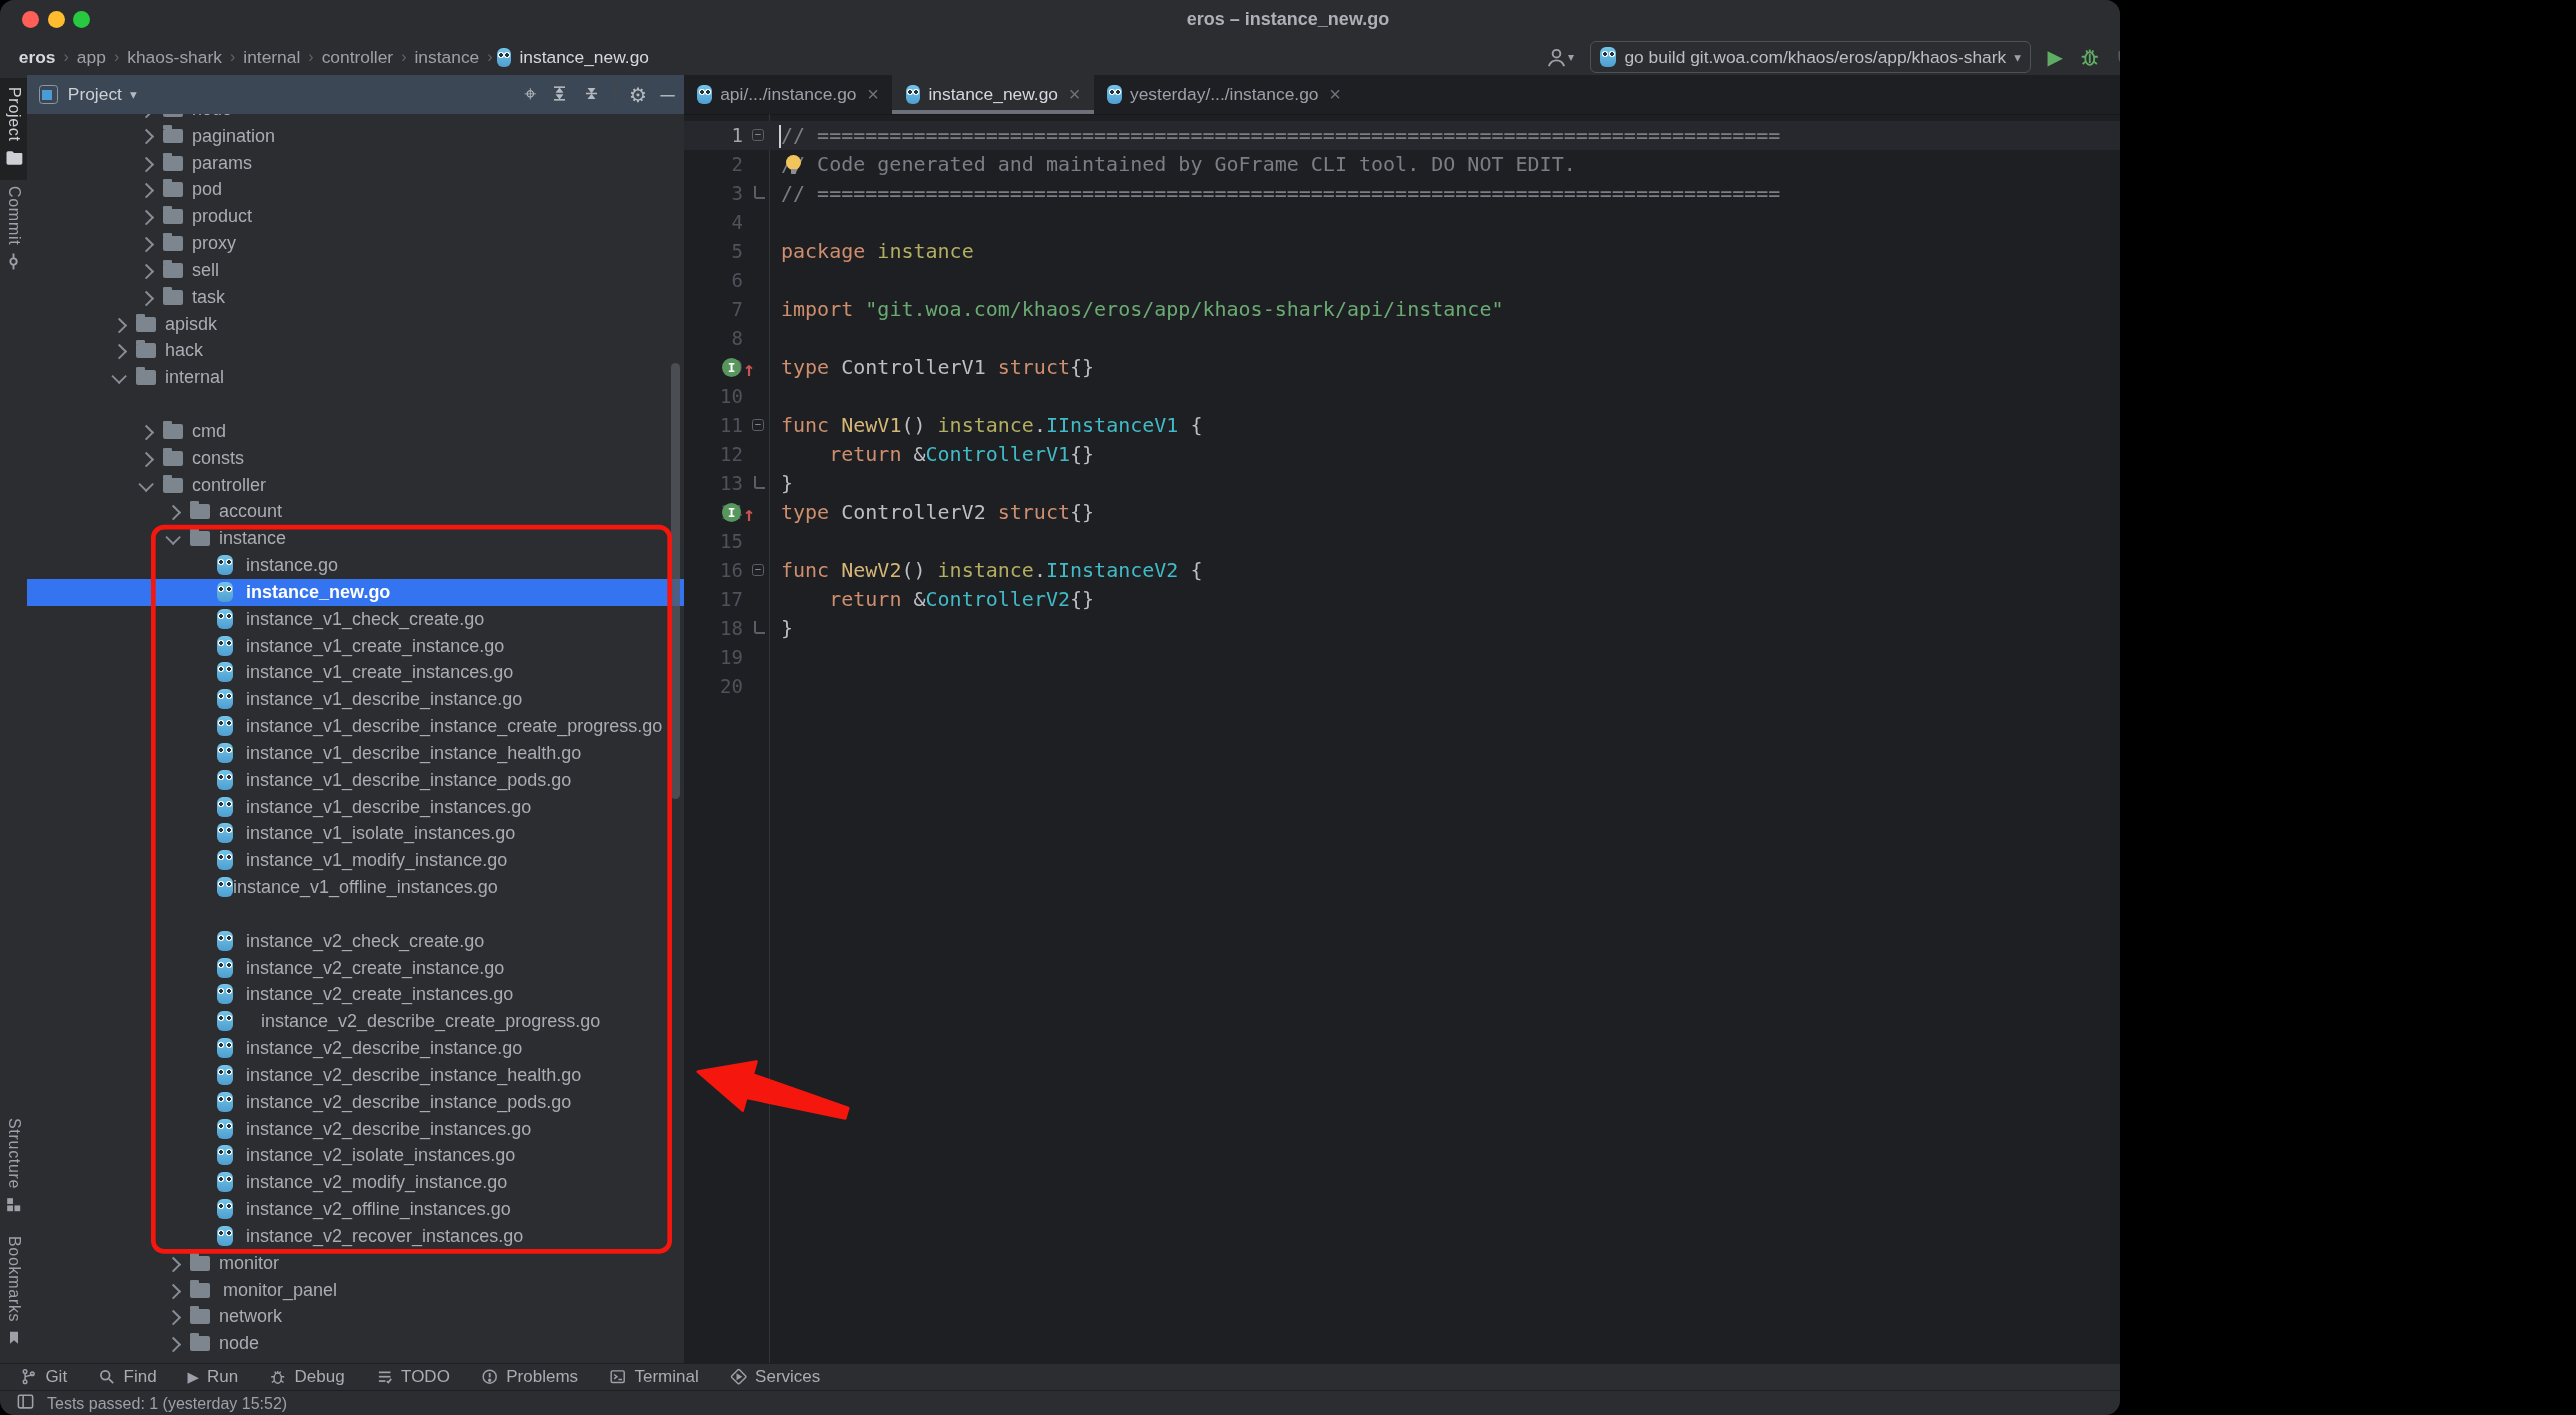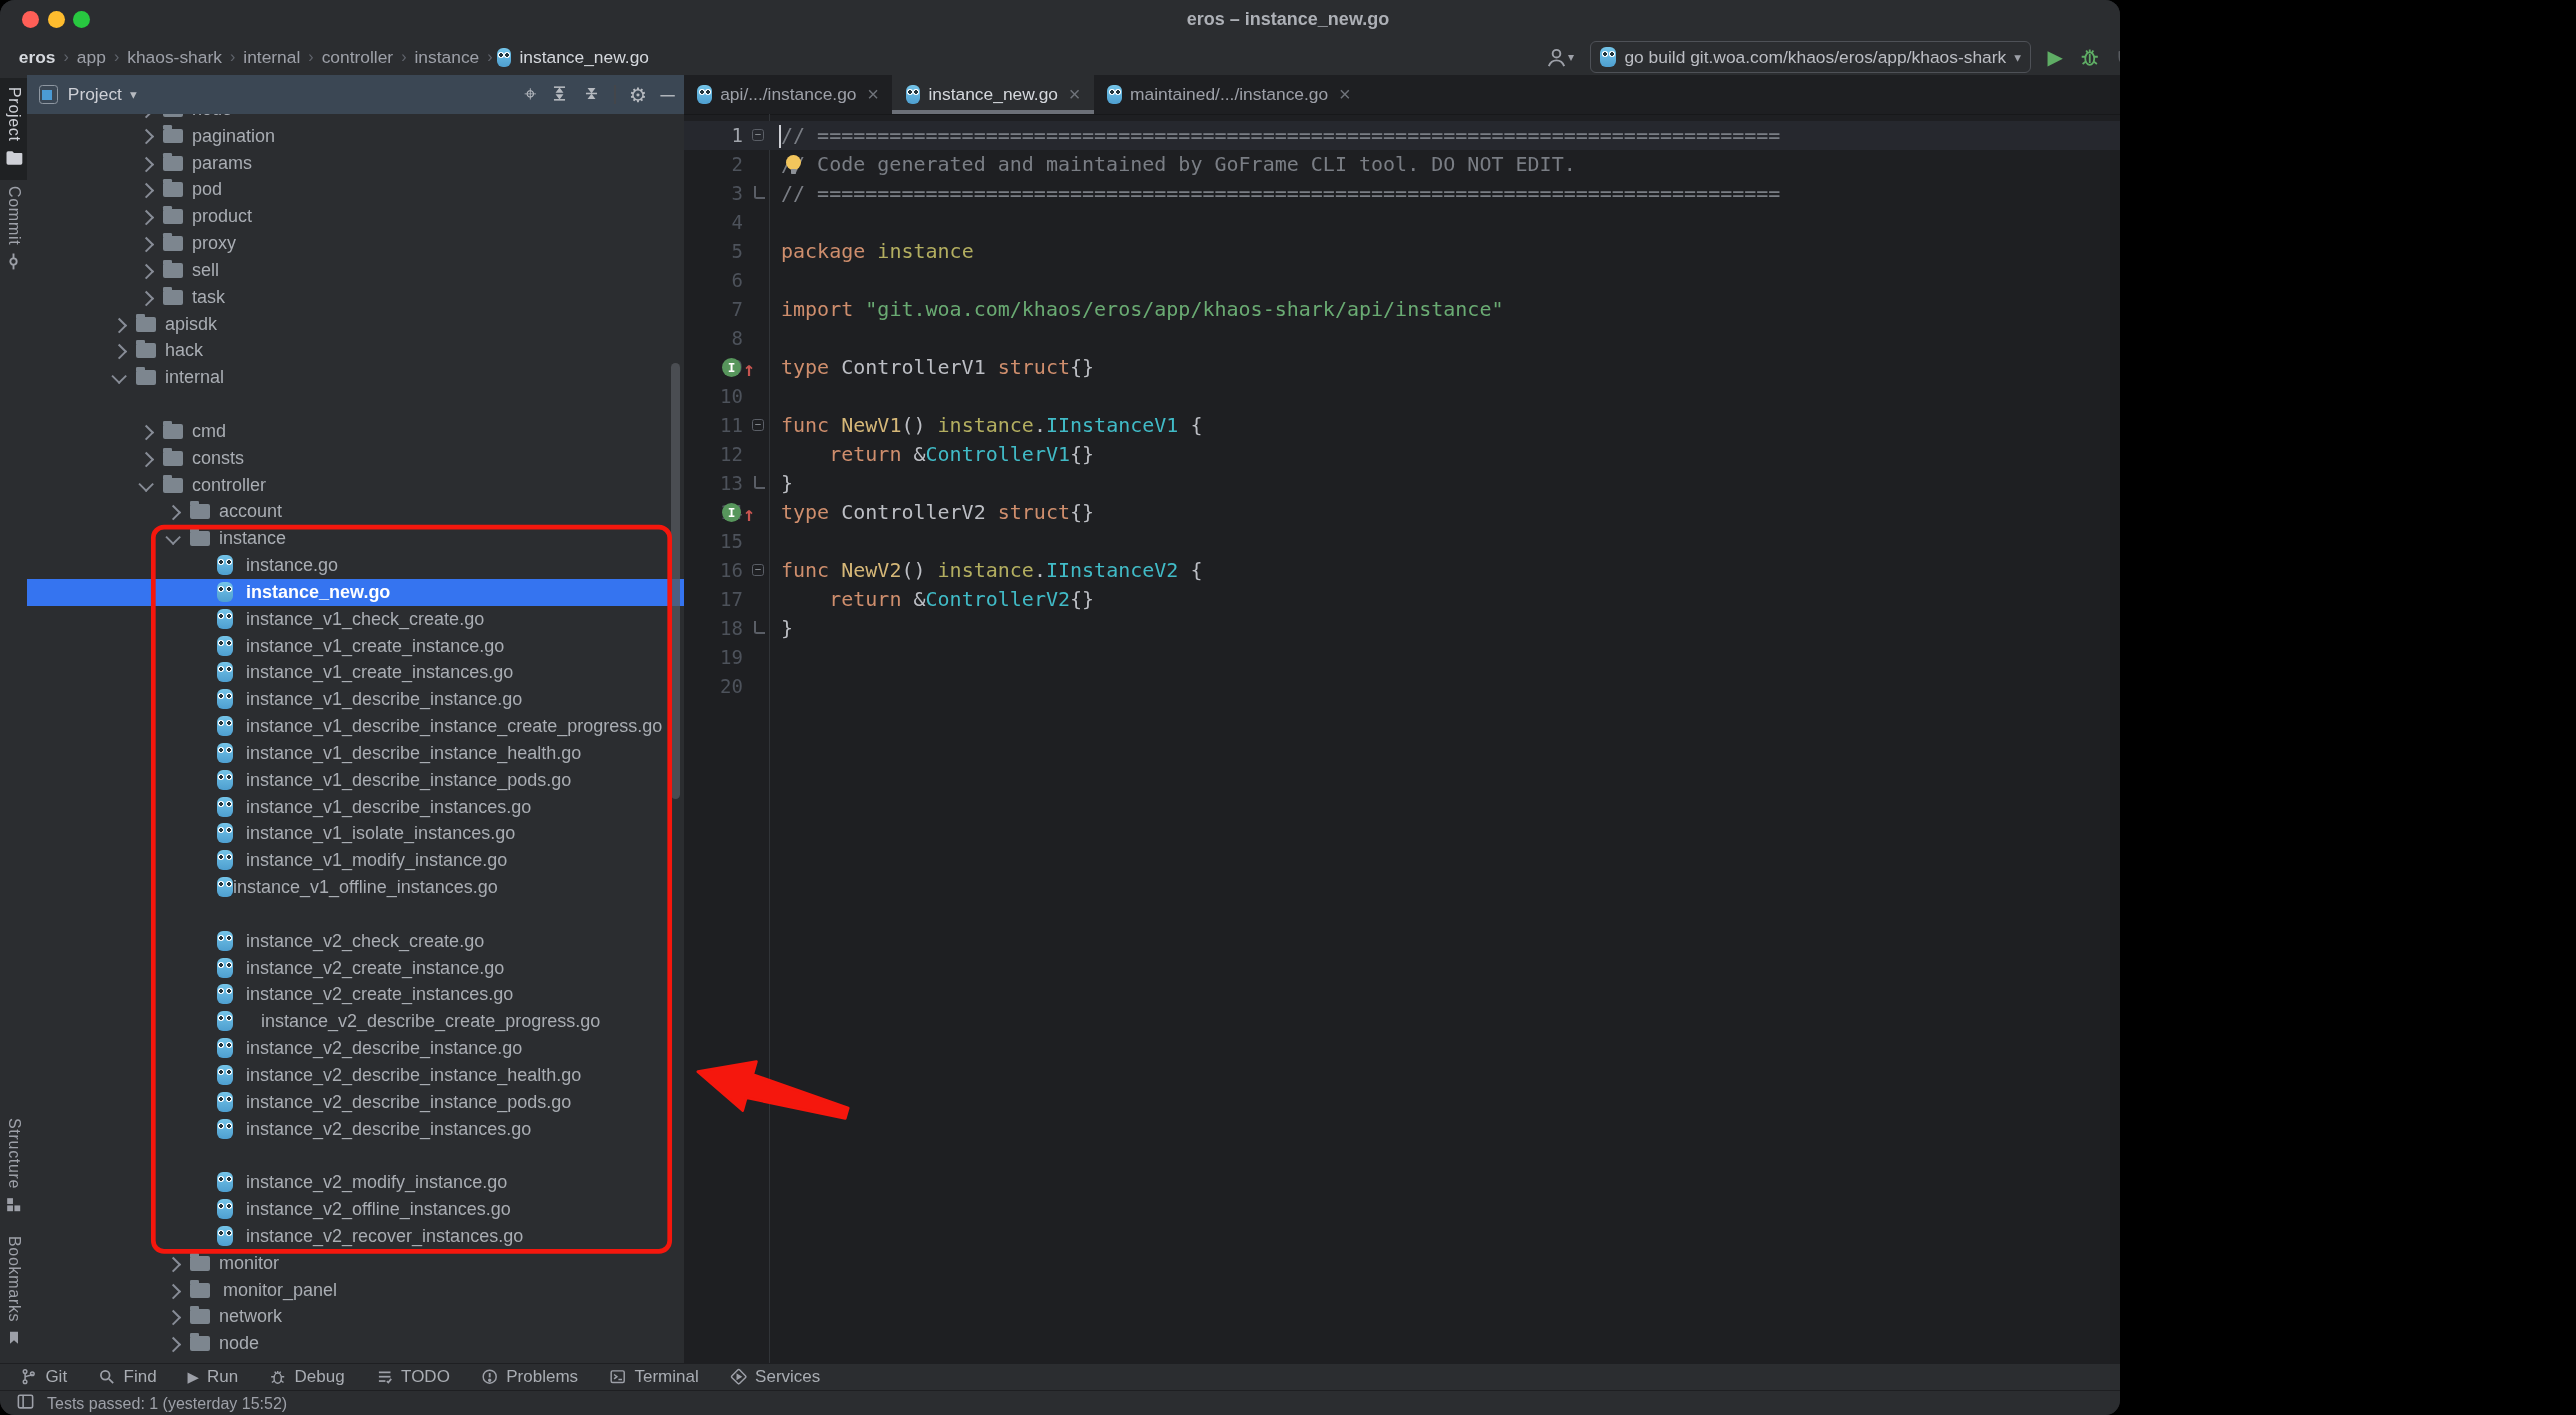--- a/index.html
+++ b/index.html
@@ -411,20 +411,24 @@
           <span class="tlabel" style="left: 219px;">instance_v2_describe_instance_health.go</span>
         </div>
         <div class="trow" style="top: 975px;">
           <span class="go-icon tree-go" style="left: 190px;"></span>
           <span class="tlabel" style="left: 219px;">instance_v2_describe_instance_pods.go</span>
         </div>
         <div class="trow" style="top: 1002px;">
           <span class="go-icon tree-go" style="left: 190px;"></span>
           <span class="tlabel" style="left: 219px;">instance_v2_describe_instances.go</span>
         </div>
+        <div class="trow" style="top: 1028px;">
+          <span class="go-icon tree-go" style="left: 190px;"></span>
+          <span class="tlabel" style="left: 219px;">instance_v2_isolate_instances.go</span>
+        </div>
         <div class="trow" style="top: 1055px;">
           <span class="go-icon tree-go" style="left: 190px;"></span>
           <span class="tlabel" style="left: 219px;">instance_v2_modify_instance.go</span>
         </div>
         <div class="trow" style="top: 1082px;">
           <span class="go-icon tree-go" style="left: 190px;"></span>
           <span class="tlabel" style="left: 219px;">instance_v2_offline_instances.go</span>
         </div>
         <div class="trow" style="top: 1109px;">
           <span class="go-icon tree-go" style="left: 190px;"></span>
@@ -462,21 +466,21 @@
           <span class="close">×</span>
         </div>
         <div class="tab active">
           <span class="go-icon" style="width: 14.8px; height: 19px;"></span>
           <span>instance_new.go</span>
           <span class="close">×</span>
           <div class="tab-underline"></div>
         </div>
         <div class="tab">
           <span class="go-icon" style="width: 14.8px; height: 19px;"></span>
-          <span>maintained/.../instance.go</span>
+          <span>yesterday/.../instance.go</span>
           <span class="close">×</span>
         </div>
       </div>
     <div id="more-dots">⋮</div>
     <div id="inspect-widget">
       <svg width="27" height="20" viewBox="0 0 32 22" fill="none" stroke="#57965C" stroke-width="3" stroke-linecap="round" stroke-linejoin="round">
         <path d="M2 12l6 6 9-13"></path>
           <path d="M14 13l5 5 11-15"></path>
         </svg>
     </div>

